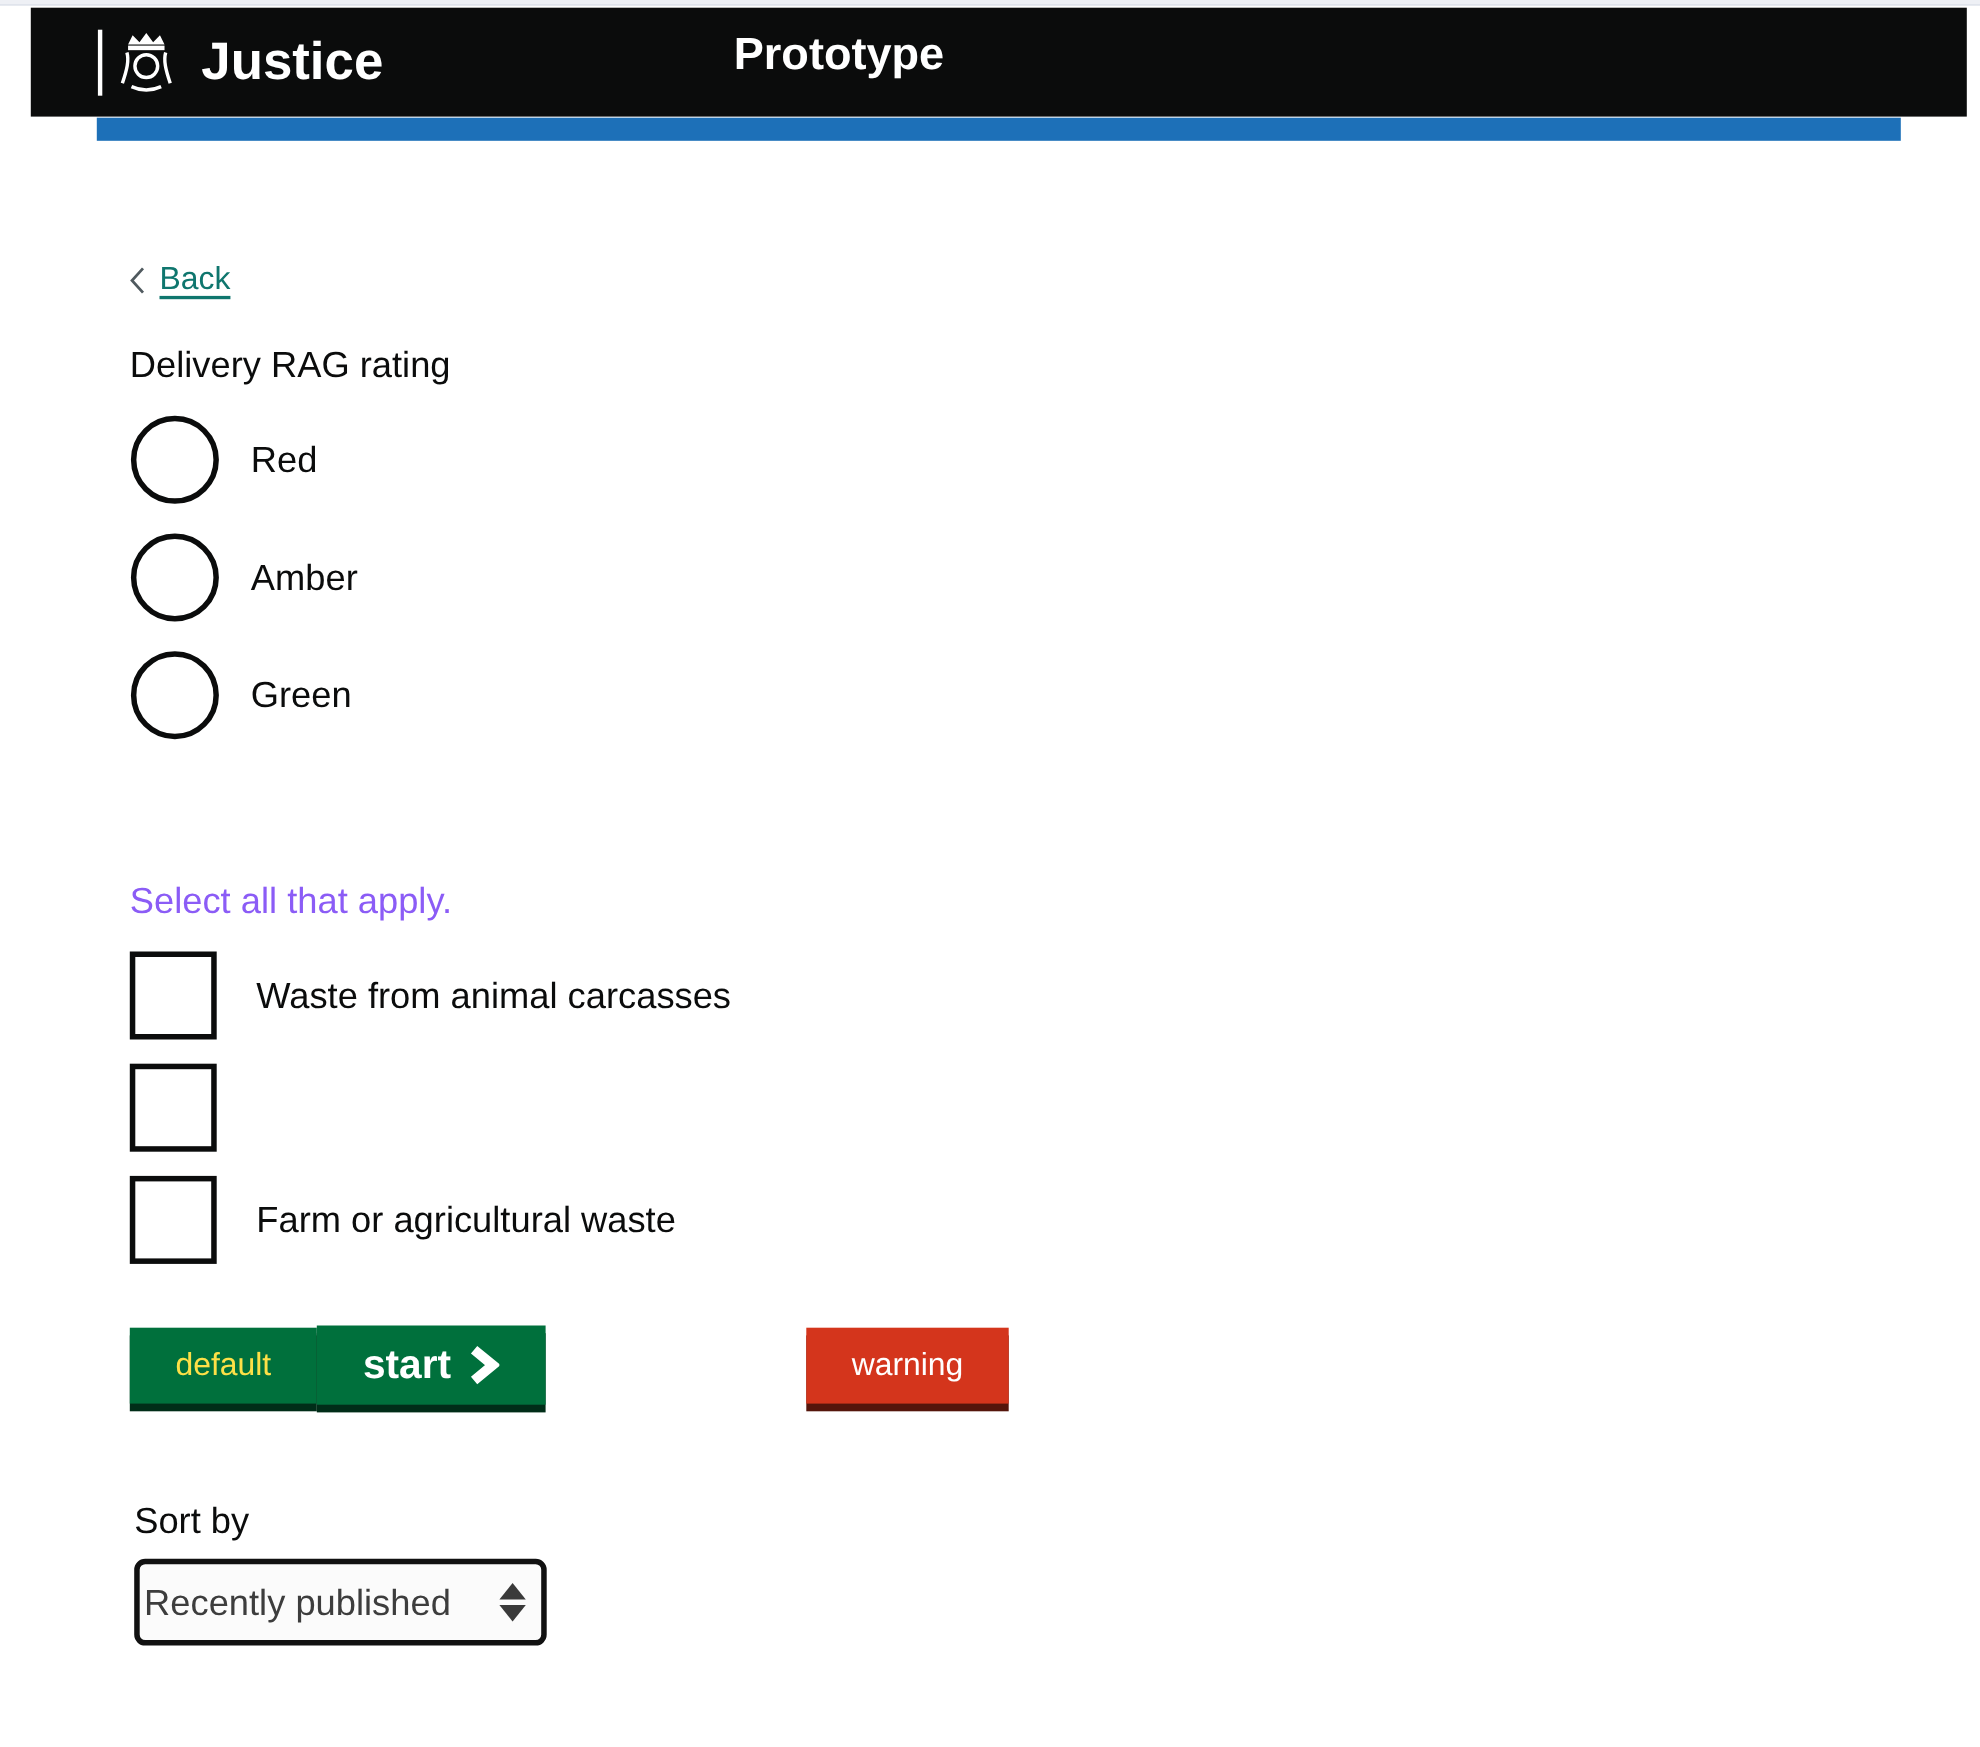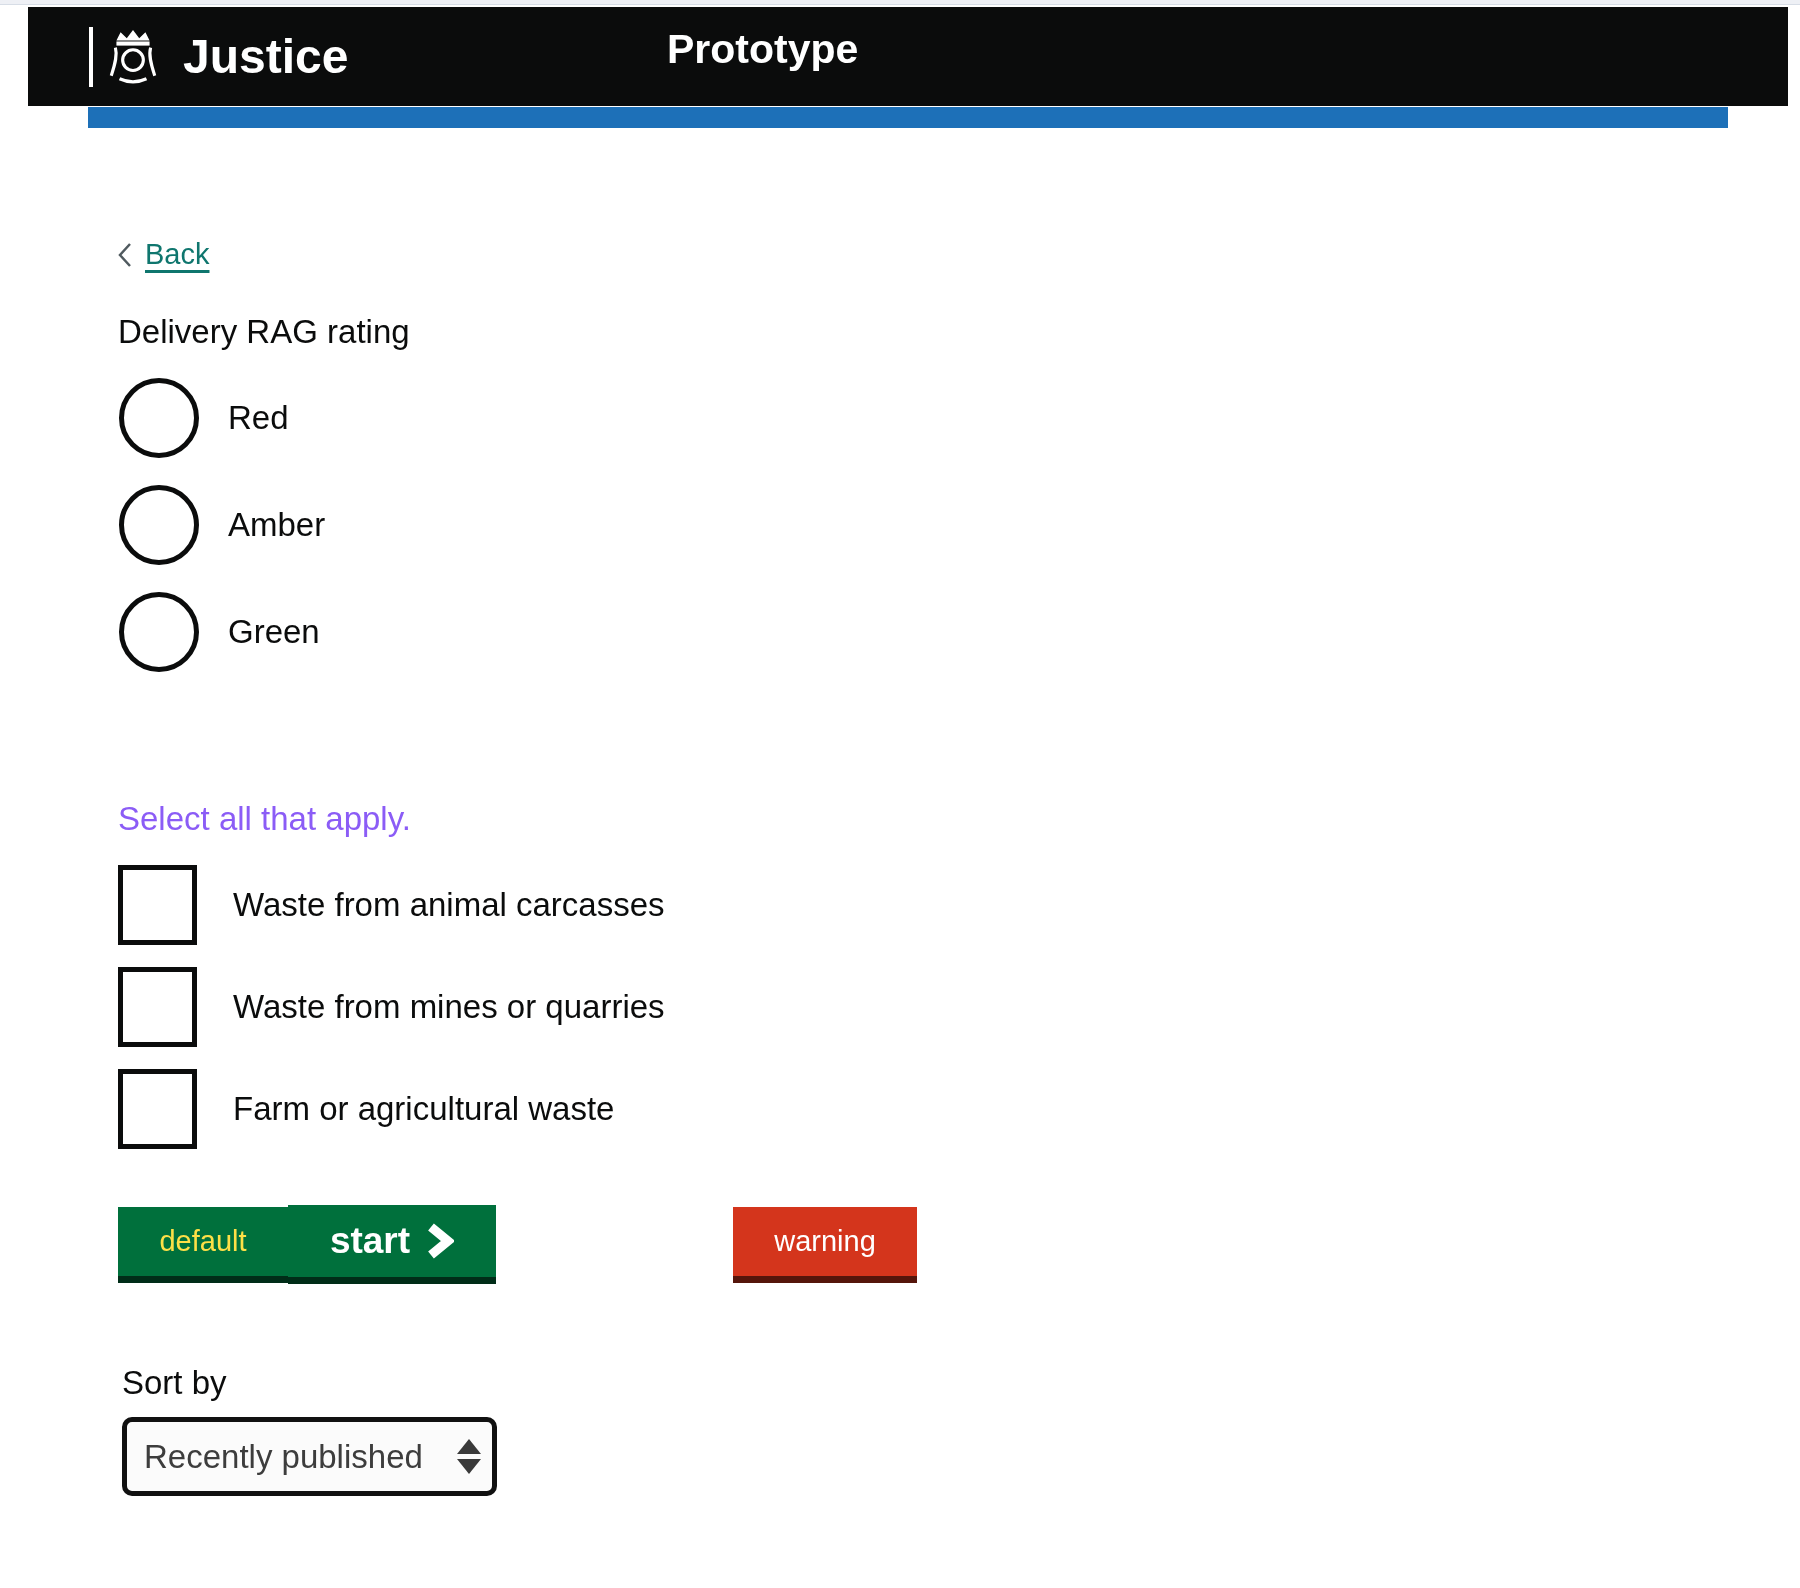--- a/index.html
+++ b/index.html
@@ -105,21 +105,21 @@
     background: var(--red, #d4351c); color: #fff;
     box-shadow: 0 7px 0 var(--red-shadow, #55150b);
   }
 
   
   .sort-label { position: absolute; left: 122px; top: 1364px; font-size: 33px; color: #0b0c0c; }
   .sort-select {
     position: absolute; left: 122px; top: 1417px; width: 375px; height: 79px;
     border: 5px solid #111; border-radius: 10px; background: #fbfbfb;
     display: flex; align-items: center; cursor: pointer;
-    padding-left: 17px; padding-right: 14px; gap: 34px;
+    padding-left: 4px; padding-right: 14px; gap: 34px;
   }
   .sort-select-value { font-size: 33px; color: #3d3d3d; flex: 1; white-space: nowrap; }
   .spinner { display: flex; flex-direction: column; align-items: center; gap: 5px; }
   .spinner .tri-up {
     width: 0; height: 0;
     border-left: 12px solid transparent; border-right: 12px solid transparent;
     border-bottom: 15px solid #3a3a3a;
   }
   .spinner .tri-down {
     width: 0; height: 0;
@@ -172,21 +172,20 @@
 
   <div class="radio-circle" style="top:592px;"></div>
   <div class="option-label" style="left:228px; top:592px;">Green</div>
 
   <div class="field-hint" style="top:800px;">Select all that apply.</div>
 
   <div class="checkbox-square" style="top:865px;"></div>
   <div class="option-label" style="left:233px; top:865px;">Waste from animal carcasses</div>
 
   <div class="checkbox-square" style="top:967px;"></div>
-  <div class="option-label" style="left:233px; top:967px;">Waste from mines or quarries</div>
 
   <div class="checkbox-square" style="top:1069px;"></div>
   <div class="option-label" style="left:233px; top:1069px;">Farm or agricultural waste</div>
 
   <div class="btn btn-default">
     <span>default</span>
   </div>
   <div class="btn btn-start">
     <span>start</span>
     <span class="start-arrow">

